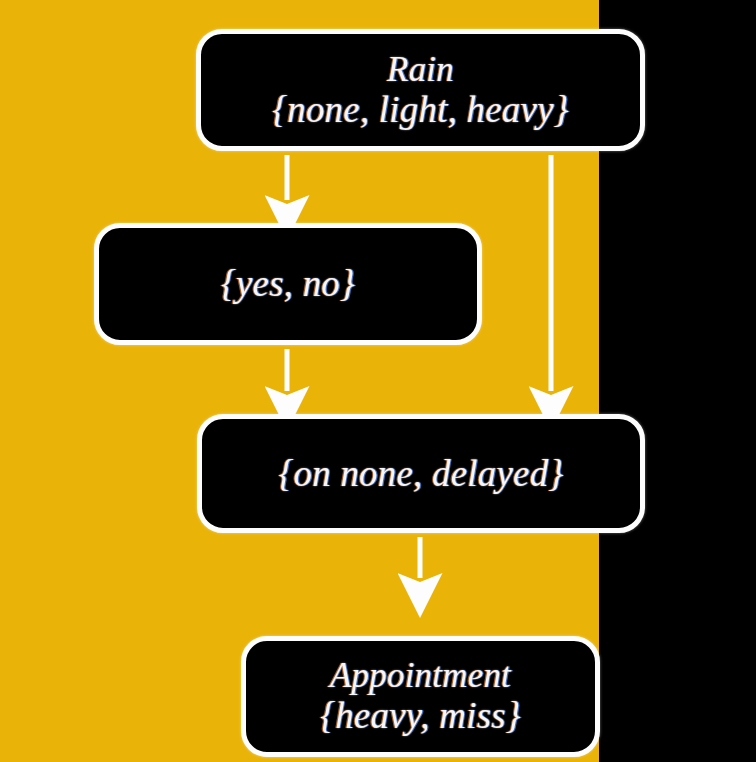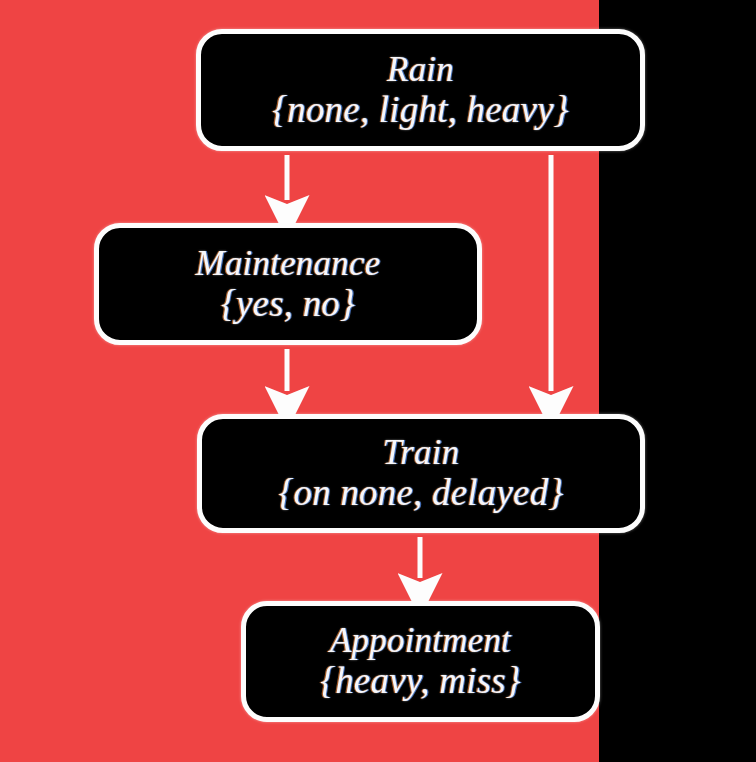--- a/index.html
+++ b/index.html
@@ -11,21 +11,21 @@
   body {
     width: 756px;
     height: 762px;
     overflow: hidden;
     font-family: "Liberation Serif", "DejaVu Serif", serif;
   }
   #diagram-canvas {
     position: relative;
     width: 599px;
     height: 762px;
-    background: #ef4444;
+    background: #eab308;
   }
   #edge-layer {
     position: absolute;
     left: 0;
     top: 0;
     width: 756px;
     height: 762px;
   }
   .node {
     position: absolute;
@@ -58,21 +58,21 @@
     margin-bottom: 2px;
   }
   .node-states {
     font-size: 37px;
   }
 
   
   #node-rain        { left: 196px; top: 29px;  width: 449px; height: 122px; }
   #node-maintenance { left: 94px;  top: 223px; width: 388px; height: 122px; }
   #node-train       { left: 197px; top: 414px; width: 448px; height: 119px; }
-  #node-appointment { left: 241px; top: 601px; width: 359px; height: 121px; }
+  #node-appointment { left: 241px; top: 636px; width: 359px; height: 121px; }
 </style>
 </head>
 <body>
 
 <div id="diagram-canvas">
 
   <svg id="edge-layer" viewBox="0 0 756 762" width="756" height="762" xmlns="http://www.w3.org/2000/svg">
     <defs>
       <marker id="arrowhead" markerWidth="9" markerHeight="9" refX="1.0" refY="4.5" orient="auto" markerUnits="strokeWidth">
         <path d="M 0 0 L 9 4.5 L 0 9 L 1.8 4.5 Z" fill="#fdfdfd"></path>
@@ -87,26 +87,24 @@
 
     <line x1="420" y1="537" x2="420" y2="578" stroke="#fdfdfd" stroke-width="5" marker-end="url(#arrowhead)"></line>
   </svg>
 
   <div class="node" id="node-rain">
     <div class="node-title">Rain</div>
     <div class="node-states">{none, light, heavy}</div>
   </div>
 
   <div class="node" id="node-maintenance">
-    <div class="node-title">Maintenance</div>
     <div class="node-states">{yes, no}</div>
   </div>
 
   <div class="node" id="node-train">
-    <div class="node-title">Train</div>
     <div class="node-states">{on none, delayed}</div>
   </div>
 
   <div class="node" id="node-appointment">
     <div class="node-title">Appointment</div>
     <div class="node-states">{heavy, miss}</div>
   </div>
 
 </div>
 

